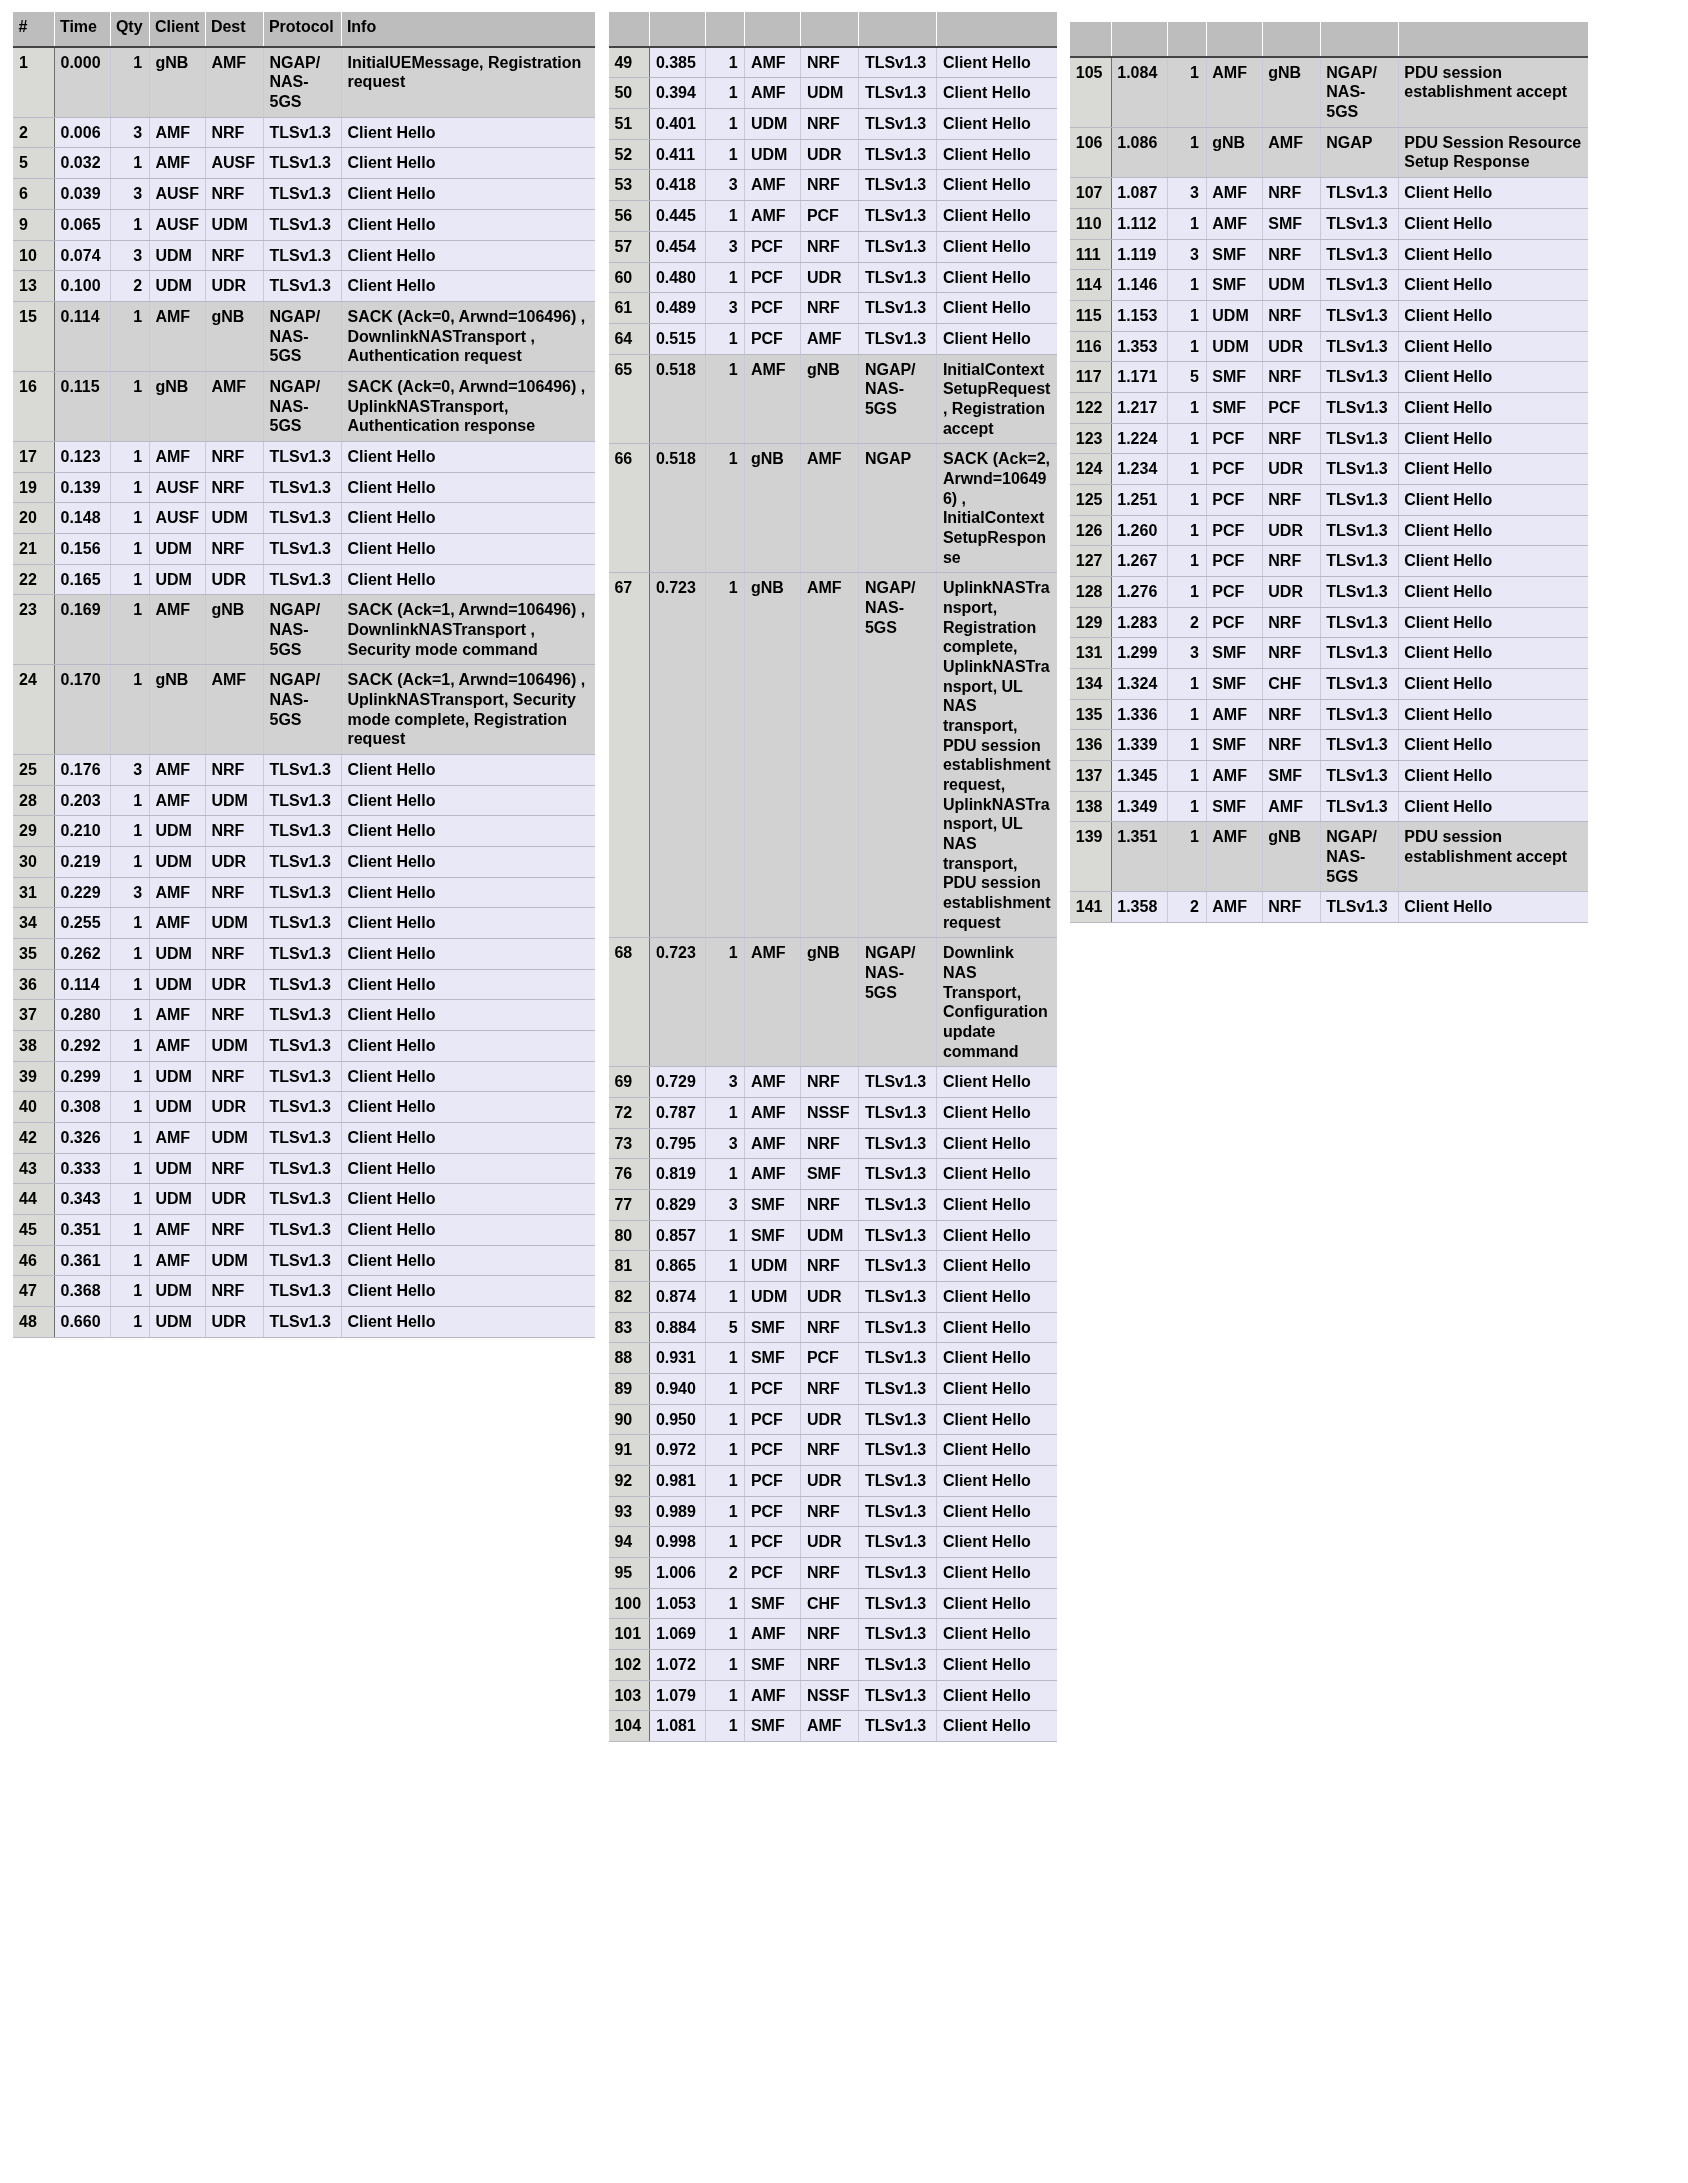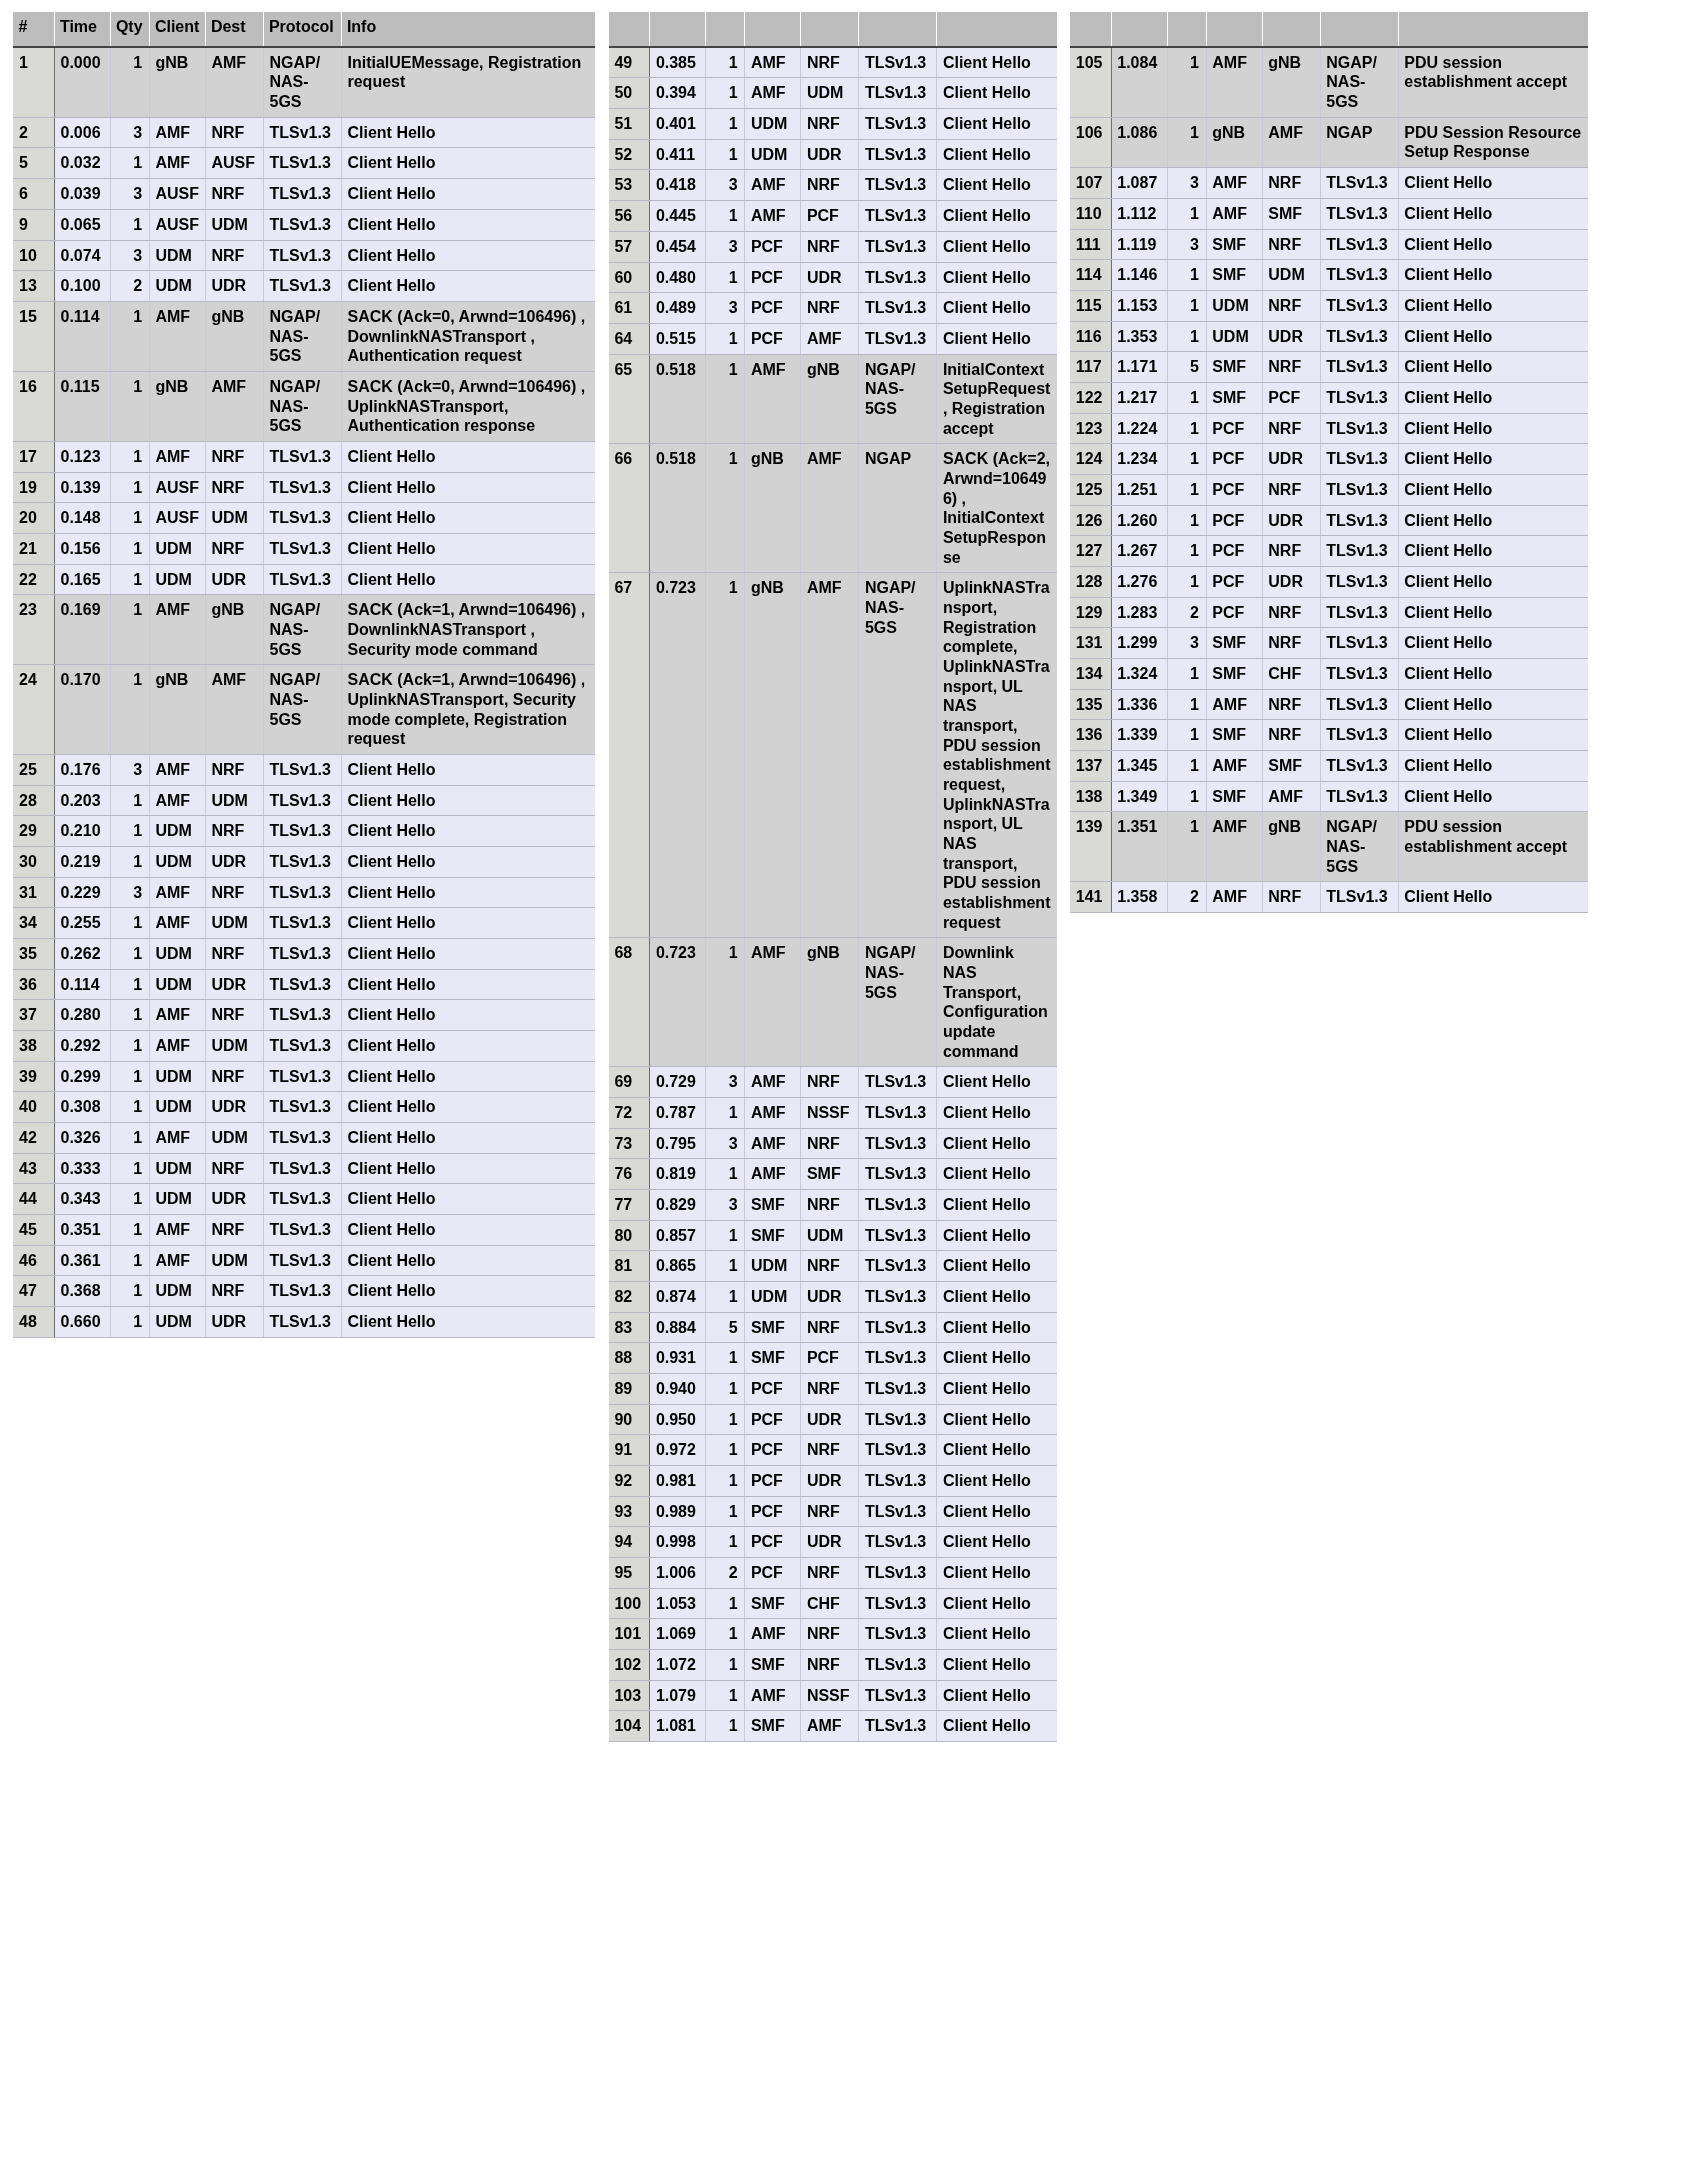--- a/index.html
+++ b/index.html
@@ -28,21 +28,21 @@
     box-sizing: border-box;
   }
   .pkt-table {
     border-collapse: collapse;
     table-layout: fixed;
     font-size: 16px;
     line-height: 1.23;
   }
   .pkt-table.col-1 { width: 582px; }
   .pkt-table.col-2 { width: 448px; }
-  .pkt-table.col-3 { width: 518px; }
+  .pkt-table.col-3 { width: 518px; margin-top: 10px; }
 
   .pkt-table col.c-num   { width: 41px; }
   .pkt-table col.c-time  { width: 56px; }
   .pkt-table col.c-qty   { width: 39px; }
   .pkt-table col.c-cli   { width: 56px; }
   .pkt-table col.c-dst   { width: 58px; }
   .pkt-table col.c-proto { width: 78px; }
   .pkt-table col.c-info  { width: auto; }
 
   .pkt-table thead th {

